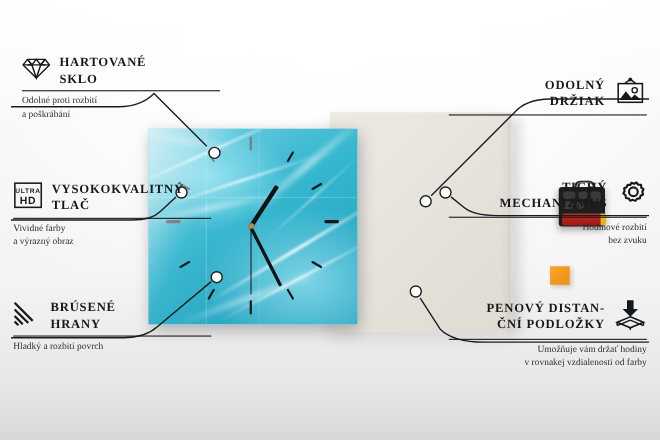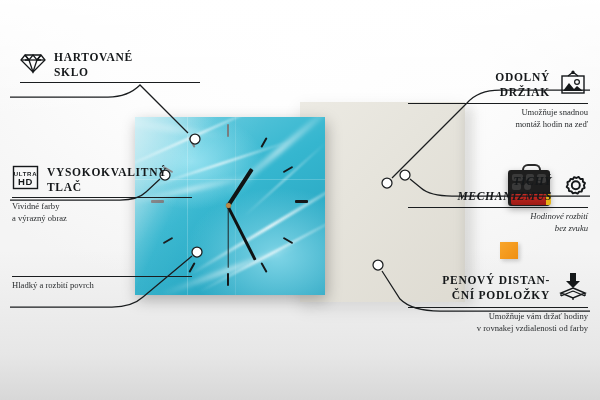--- a/index.html
+++ b/index.html
@@ -197,64 +197,78 @@
               <path d="M21 4l-4 5 4 0"></path>
           <path d="M9 9l4 12 4-12"></path>
               <path d="M5 4l4 5 4-5 4 5 4-5"></path>
         </g>
           </svg>
       </span>
       <span class="co-title">HARTOVANÉ
 SKLO</span>
     </div>
     <div class="co-rule"></div>
+    <div class="co-sub">Odolné proti rozbití
+a poškrábání</div>
   </div>
 
   <div class="callout co-left" style="left:12px;top:165px;">
     <div class="co-head">
       <span class="ico">
         <svg width="27" height="25" viewBox="0 0 27 25">
           <rect x="1.5" y="1.5" width="24" height="22" fill="none" stroke="#15181a" stroke-width="1.4"></rect>
           <text x="13.5" y="10.5" font-family="Liberation Sans, sans-serif" font-size="6" text-anchor="middle" fill="#15181a">ultra</text>
           <text x="13.5" y="20" font-family="Liberation Sans, sans-serif" font-size="9.5" font-weight="bold" text-anchor="middle" fill="#15181a">HD</text>
         </svg>
       </span>
       <span class="co-title">VYSOKOKVALITNÝ
 TLAČ</span>
     </div>
     <div class="co-rule"></div>
     <div class="co-sub">Vividné farby
 a výrazný obraz</div>
   </div>
 
   <div class="callout co-left" style="left:12px;top:273px;">
+    <div class="co-head">
+      <span class="ico">
+        <svg width="26" height="24" viewBox="0 0 26 24">
+            <g stroke="#15181a" stroke-width="2" fill="none" stroke-linecap="square">
+          <path d="M2 3 L17 18"></path>
+              <path d="M2 9 L13 20"></path>
+              <path d="M2 15 L8 21"></path>
+              <path d="M2 20 L4 22"></path>
+        </g>
+          </svg>
+      </span>
+      <span class="co-title">BRÚSENÉ
+HRANY</span>
+    </div>
     <div class="co-rule"></div>
     <div class="co-sub">Hladký a rozbití povrch</div>
   </div>
 
   <div class="callout co-right" style="left:408px;top:43px;margin-top:27px;">
     <div class="co-head">
       <span class="co-title">ODOLNÝ
 DRŽIAK</span>
       <span class="ico">
         <svg width="30" height="26" viewBox="0 0 30 26">
           <path d="M15 1 L15 4 M10 6 L15 2 L20 6" fill="none" stroke="#15181a" stroke-width="1.3"></path>
           <circle cx="15" cy="2" r="1.6" fill="#15181a"></circle>
           <rect x="4" y="6" width="22" height="17" fill="none" stroke="#15181a" stroke-width="1.4"></rect>
           <circle cx="19" cy="12" r="2.4" fill="none" stroke="#15181a" stroke-width="1.2"></circle>
           <path d="M5 21 L11 13 L16 19 L19 16 L25 21 Z" fill="#15181a"></path>
         </svg>
       </span>
     </div>
     <div class="co-rule"></div>
-    <div class="co-sub">Umožňuje snadnou
-montáž hodin na zeď</div>
-  </div>
-
-  <div class="callout co-right" style="left:408px;top:174px;font-style:italic;">
+  </div>
+
+  <div class="callout co-right" style="left:408px;top:163px;">
     <div class="co-head">
       <span class="co-title">TICHÝ
 MECHANIZMUS</span>
       <span class="ico">
         <svg width="28" height="26" viewBox="0 0 28 26">
             <g fill="none" stroke="#15181a" stroke-width="1.9" stroke-linejoin="round">
           <path d="M14 3.2 L16.5 4 L18.6 2.9 L20.3 5 L22.8 5 L22.9 7.6 L25 9 L23.9 11.3 L24.6 13.8 L22.3 15 L21.7 17.5 L19.2 17.6 L17.6 19.6 L15.3 18.7 L12.9 19.4 L11.5 17.4 L9 17 L8.7 14.5 L6.7 12.9 L7.8 10.7 L7.4 8.2 L9.6 7.2 L10.6 4.9 L13 5.2 Z"></path>
           <circle cx="15.8" cy="11.3" r="4"></circle>
         </g>
           </svg>

